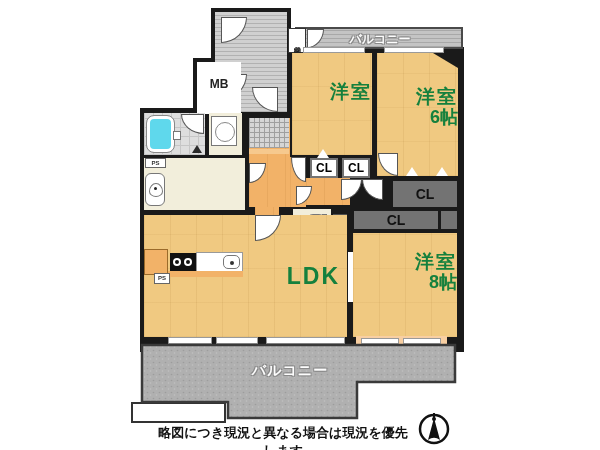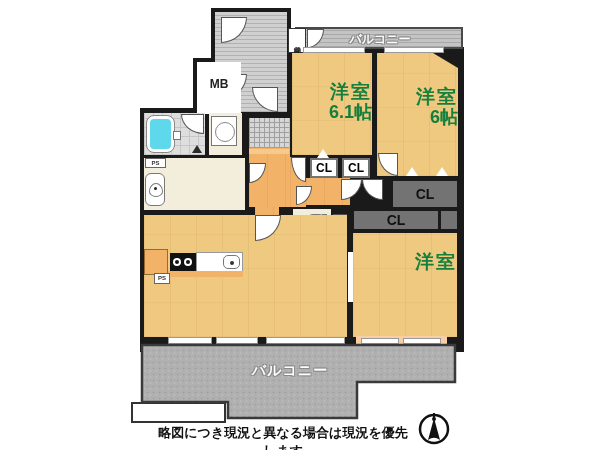--- a/index.html
+++ b/index.html
@@ -69,21 +69,20 @@
   <div class="abs hatch-balcony" style="left:295px;top:27px;width:168px;height:22px;"></div>
   <div class="balcony-label" style="left:320px;top:31px;width:120px;font-size:12px;">バルコニー</div>
   <div class="abs whitebox" style="left:288px;top:28px;width:18px;height:25px;">
     <div class="v-text">収納</div>
   </div>
   <div class="door br" style="left:307px;top:29px;width:17px;height:19px;"></div>
 
   <div class="abs wood" style="left:292px;top:53px;width:80px;height:102px;"></div>
   <div class="room-label" style="left:292px;top:82px;width:80px;">
     <div class="nm">洋室</div>
-    <div class="sz">6.1帖</div>
   </div>
 
   <div class="abs wood" style="left:377px;top:53px;width:81px;height:123px;"></div>
   <div class="abs" style="left:433px;top:53px;width:25px;height:15px;background:#1a1a1a;clip-path:polygon(0 0,100% 0,100% 100%);"></div>
   <div class="room-label" style="left:377px;top:87px;width:81px;">
     <div class="nm">洋室</div>
     <div class="sz">6帖</div>
   </div>
   <div class="door bl" style="left:378px;top:153px;width:20px;height:23px;"></div>
   <div class="tri-up" style="left:406px;top:167px;"></div>
@@ -104,20 +103,21 @@
   </div>
   <div class="cl-box" style="left:354px;top:211px;width:84px;height:18px;">
     <div class="cl-text">CL</div>
   </div>
   <div class="cl-box" style="left:441px;top:211px;width:16px;height:18px;"></div>
 
   <div class="abs wood" style="left:353px;top:233px;width:104px;height:104px;"></div>
   <div class="abs" style="left:348px;top:252px;width:5px;height:50px;background:#fff;"></div>
   <div class="room-label" style="left:353px;top:252px;width:104px;">
     <div class="nm">洋室</div>
+    <div class="sz">8帖</div>
   </div>
   <div class="sill" style="left:356px;top:336px;width:91px;height:11px;"></div>
   <div class="win" style="left:361px;top:338px;width:38px;height:6px;"></div>
   <div class="win" style="left:403px;top:338px;width:38px;height:6px;"></div>
 
   <div class="abs hall-floor" style="left:249px;top:118px;width:41px;height:89px;"></div>
   <div class="abs hall-floor" style="left:290px;top:157px;width:16px;height:50px;"></div>
   <div class="abs hall-floor" style="left:306px;top:178px;width:44px;height:27px;"></div>
   <div class="abs tile-genkan" style="left:249px;top:118px;width:40px;height:30px;"></div>
   <div class="abs" style="left:249px;top:149px;width:40px;height:5px;background:#f6c98e;"></div>
@@ -159,20 +159,21 @@
     <div class="burner" style="left:14px;top:5px;"></div>
   </div>
   <div class="fixture" style="left:196px;top:252px;width:47px;height:20px;border-color:#999;"></div>
   <div class="fixture" style="left:223px;top:255px;width:17px;height:14px;border-radius:5px;"></div>
   <div class="abs" style="left:230px;top:261px;width:4px;height:4px;background:#333;border-radius:50%;"></div>
   <div class="abs" style="left:168px;top:271px;width:75px;height:6px;background:#f2b268;"></div>
   <div class="ps-label" style="left:154px;top:273px;width:16px;height:11px;line-height:9px;">
     <span>PS</span>
   </div>
   <div class="room-label ldk-label" style="left:160px;top:264px;width:180px;">
+    <div class="nm">LDK</div>
   </div>
 
   <div class="win" style="left:168px;top:337px;width:44px;height:7px;"></div>
   <div class="win" style="left:216px;top:337px;width:42px;height:7px;"></div>
   <div class="win" style="left:266px;top:337px;width:79px;height:7px;"></div>
 
   <div class="abs" style="left:131px;top:402px;width:95px;height:21px;background:#fff;border:2px solid #333;box-sizing:border-box;"></div>
 
   <svg class="abs" style="left:140px;top:343px;" width="320" height="84" viewBox="0 0 320 84">
     <defs>

